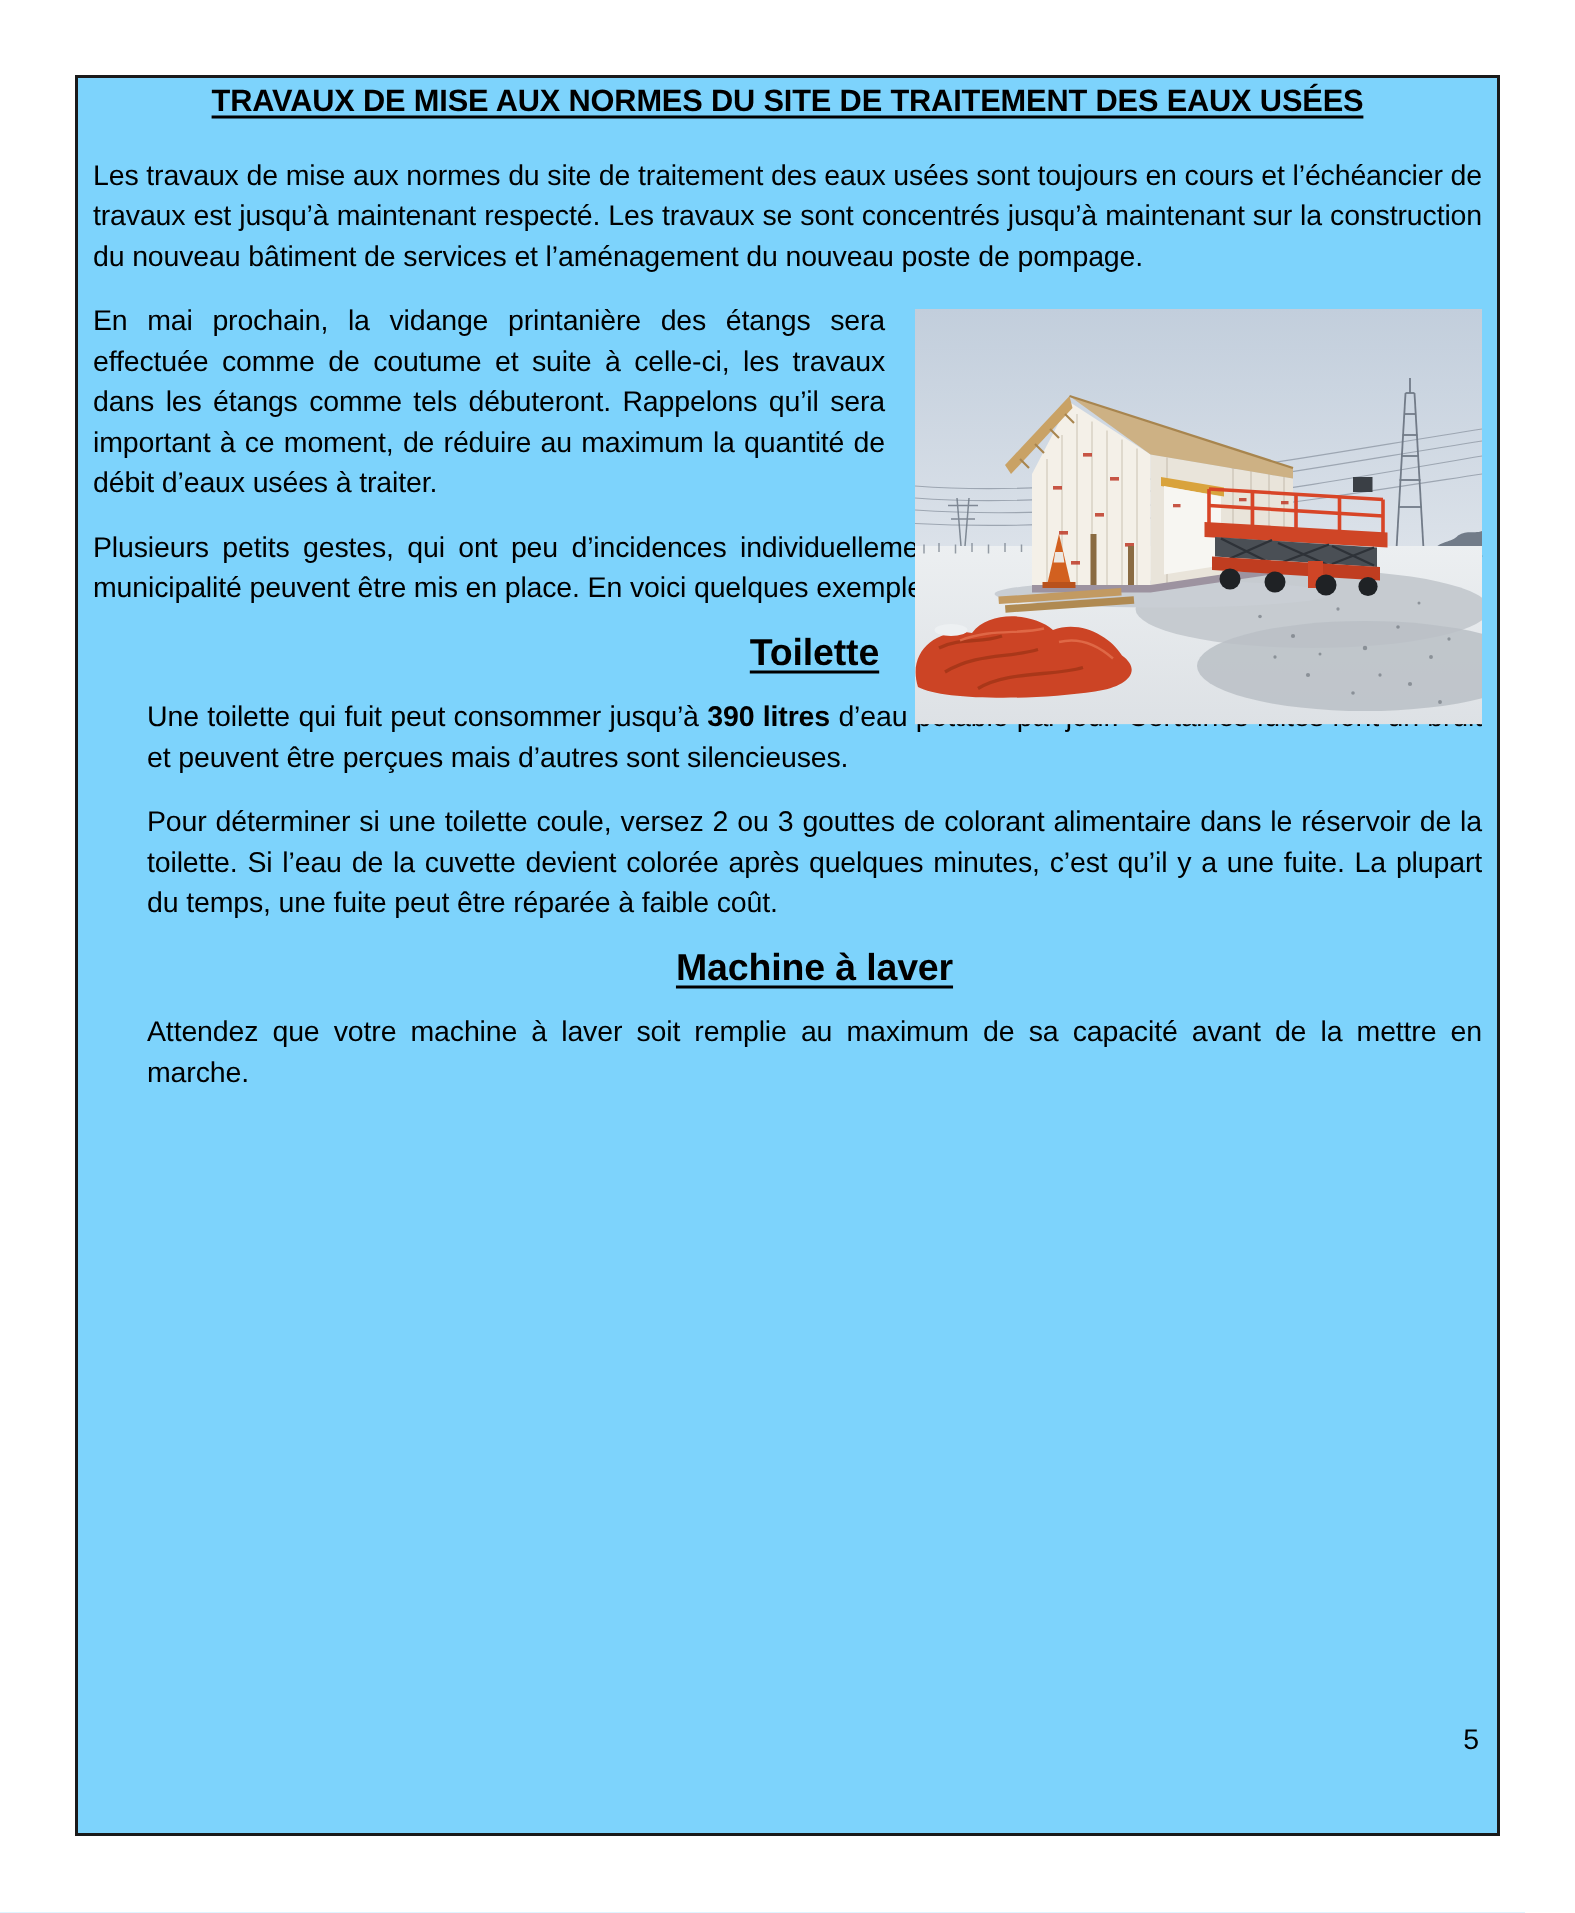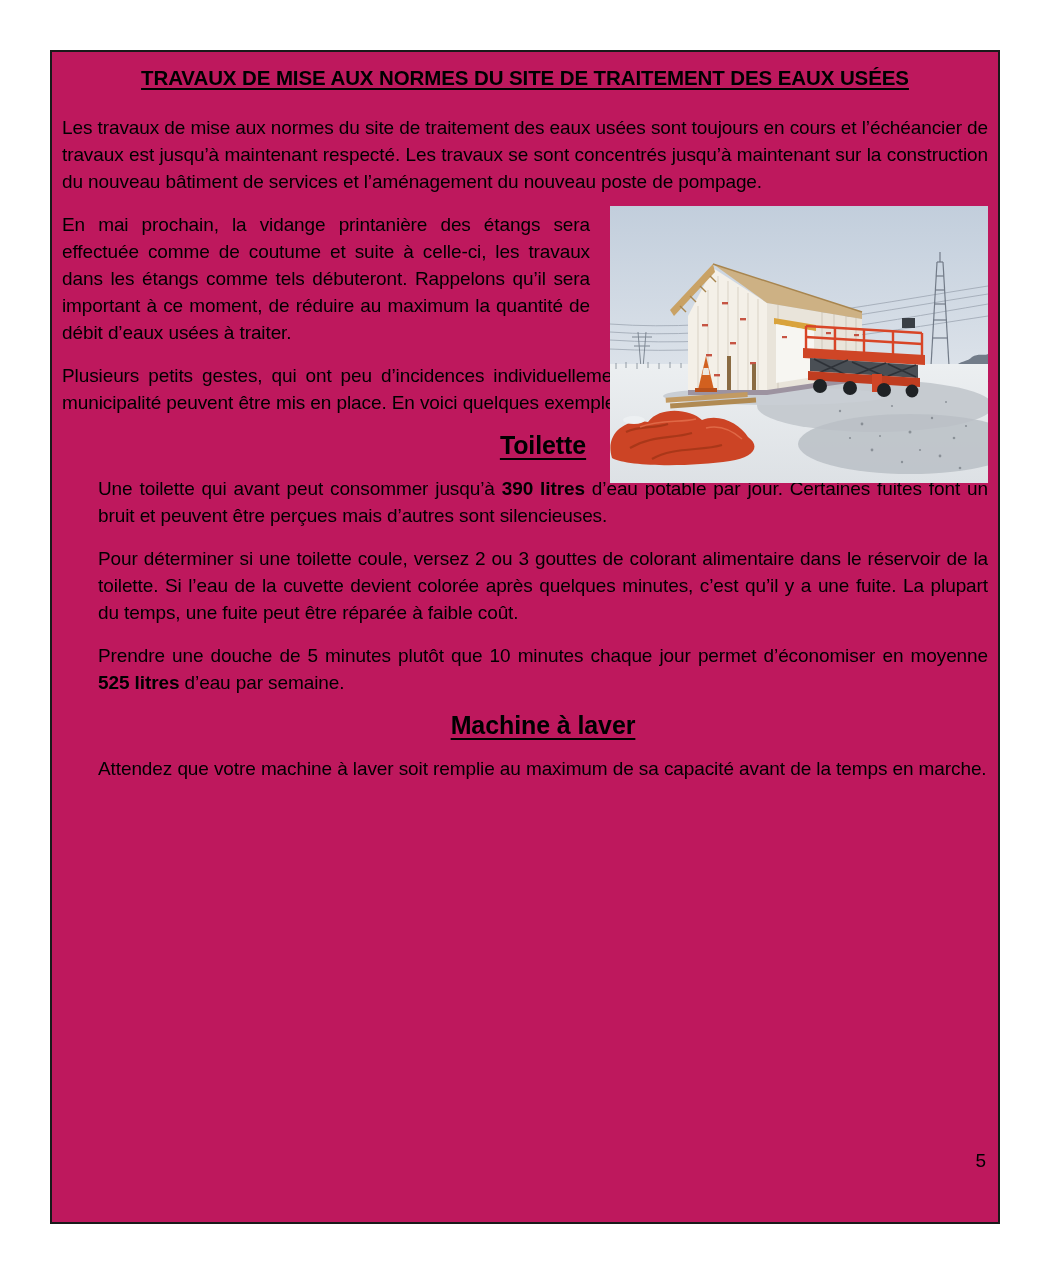--- a/index.html
+++ b/index.html
@@ -1,20 +1,20 @@
 <!DOCTYPE html>
 <html><head>
 <meta charset="utf-8">
 <style>
   html,body{margin:0;padding:0;background:#ffffff;}
   body{width:1050px;height:1275px;position:relative;overflow:hidden;
        font-family:"Liberation Sans",sans-serif;color:#000;}
   .page{position:absolute;left:50px;top:50px;width:950px;height:1174px;
-        border:2px solid #1a1a1a;box-sizing:border-box;background:#be185d;
-        padding:10px 10px 0 10px;font-size:19px;line-height:27px;
+        border:2px solid #1a1a1a;box-sizing:border-box;background:#7dd3fc;
+        padding:0 10px 0 10px;font-size:19px;line-height:27px;
         letter-spacing:-0.1px;text-align:justify;}
   h1.doc-title{font-size:20.5px;line-height:28px;font-weight:bold;text-align:center;
         margin:2px 0 22px 0;text-decoration:underline;
         text-decoration-thickness:2px;text-underline-offset:3px;}
   p{margin:0 0 16px 0;}
   h2.sec{font-size:25px;line-height:27px;font-weight:bold;text-align:center;
         margin:0 0 16px 0;text-decoration:underline;
         text-decoration-thickness:2px;text-underline-offset:4px;}
   .indent{margin-left:36px;}
   .beside{margin-right:398px;}
@@ -199,25 +199,24 @@
     </svg>
   </div>
 
   <p class="beside">En mai prochain, la vidange printanière des étangs sera effectuée comme de coutume et suite à celle-ci, les travaux dans les étangs comme tels débuteront. Rappelons qu’il sera important à ce moment, de réduire au maximum la quantité de débit d’eaux usées à traiter.</p>
 
   <p>Plusieurs petits gestes, qui ont peu d’incidences individuellement mais qui seront forts significatifs pour la municipalité peuvent être mis en place. En voici quelques exemples :</p>
 
   <div class="indent">
 
     <h2 class="sec">Toilette</h2>
-    <p><span>Une toilette qui avant peut consommer jusqu’à </span><strong>390 litres</strong><span> d’eau potable par jour. Certaines fuites font un bruit et peuvent être perçues mais d’autres sont silencieuses.</span></p>
+    <p><span>Une toilette qui fuit peut consommer jusqu’à </span><strong>390 litres</strong><span> d’eau potable par jour. Certaines fuites font un bruit et peuvent être perçues mais d’autres sont silencieuses.</span></p>
     <p>Pour déterminer si une toilette coule, versez 2 ou 3 gouttes de colorant alimentaire dans le réservoir de la toilette. Si l’eau de la cuvette devient colorée après quelques minutes, c’est qu’il y a une fuite. La plupart du temps, une fuite peut être réparée à faible coût.</p>
 
-    <p><span>Prendre une douche de 5 minutes plutôt que 10 minutes chaque jour permet d’économiser en moyenne </span><strong>525 litres</strong><span> d’eau par semaine.</span></p>
 
     <h2 class="sec">Machine à laver</h2>
-    <p>Attendez que votre machine à laver soit remplie au maximum de sa capacité avant de la temps en marche.</p>
+    <p>Attendez que votre machine à laver soit remplie au maximum de sa capacité avant de la mettre en marche.</p>
 
   </div>
 
   <div class="pagenum">5</div>
 
 </div>
 
 </body></html>

